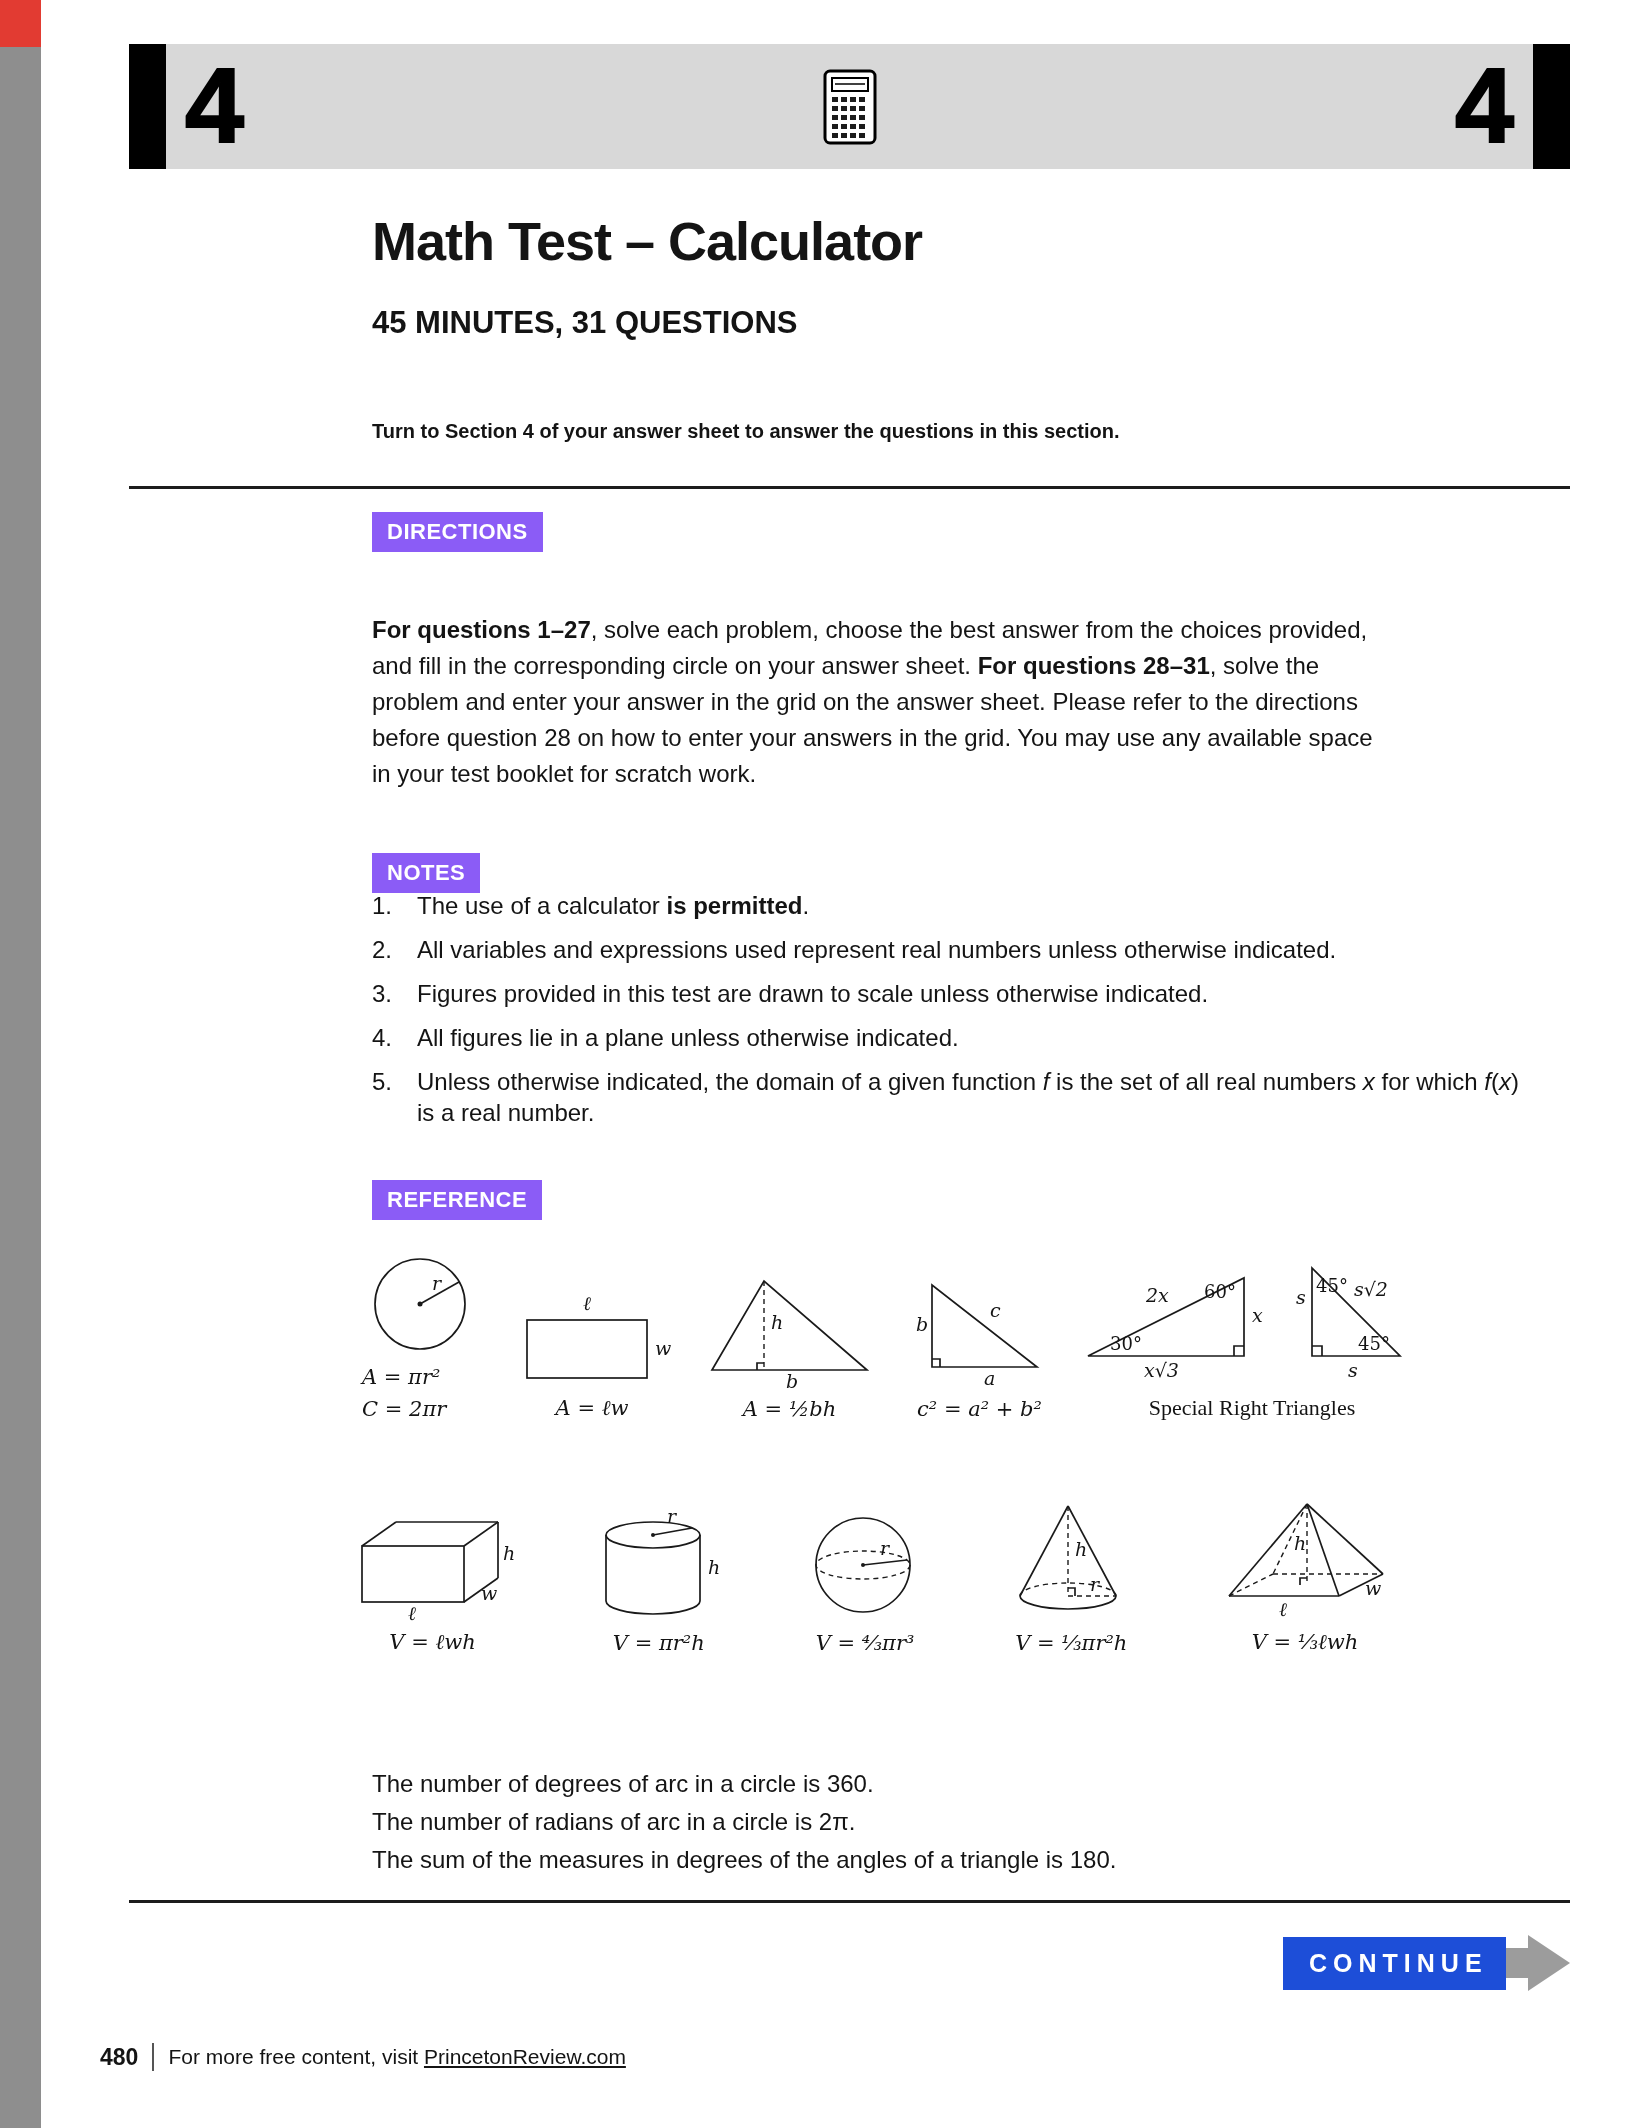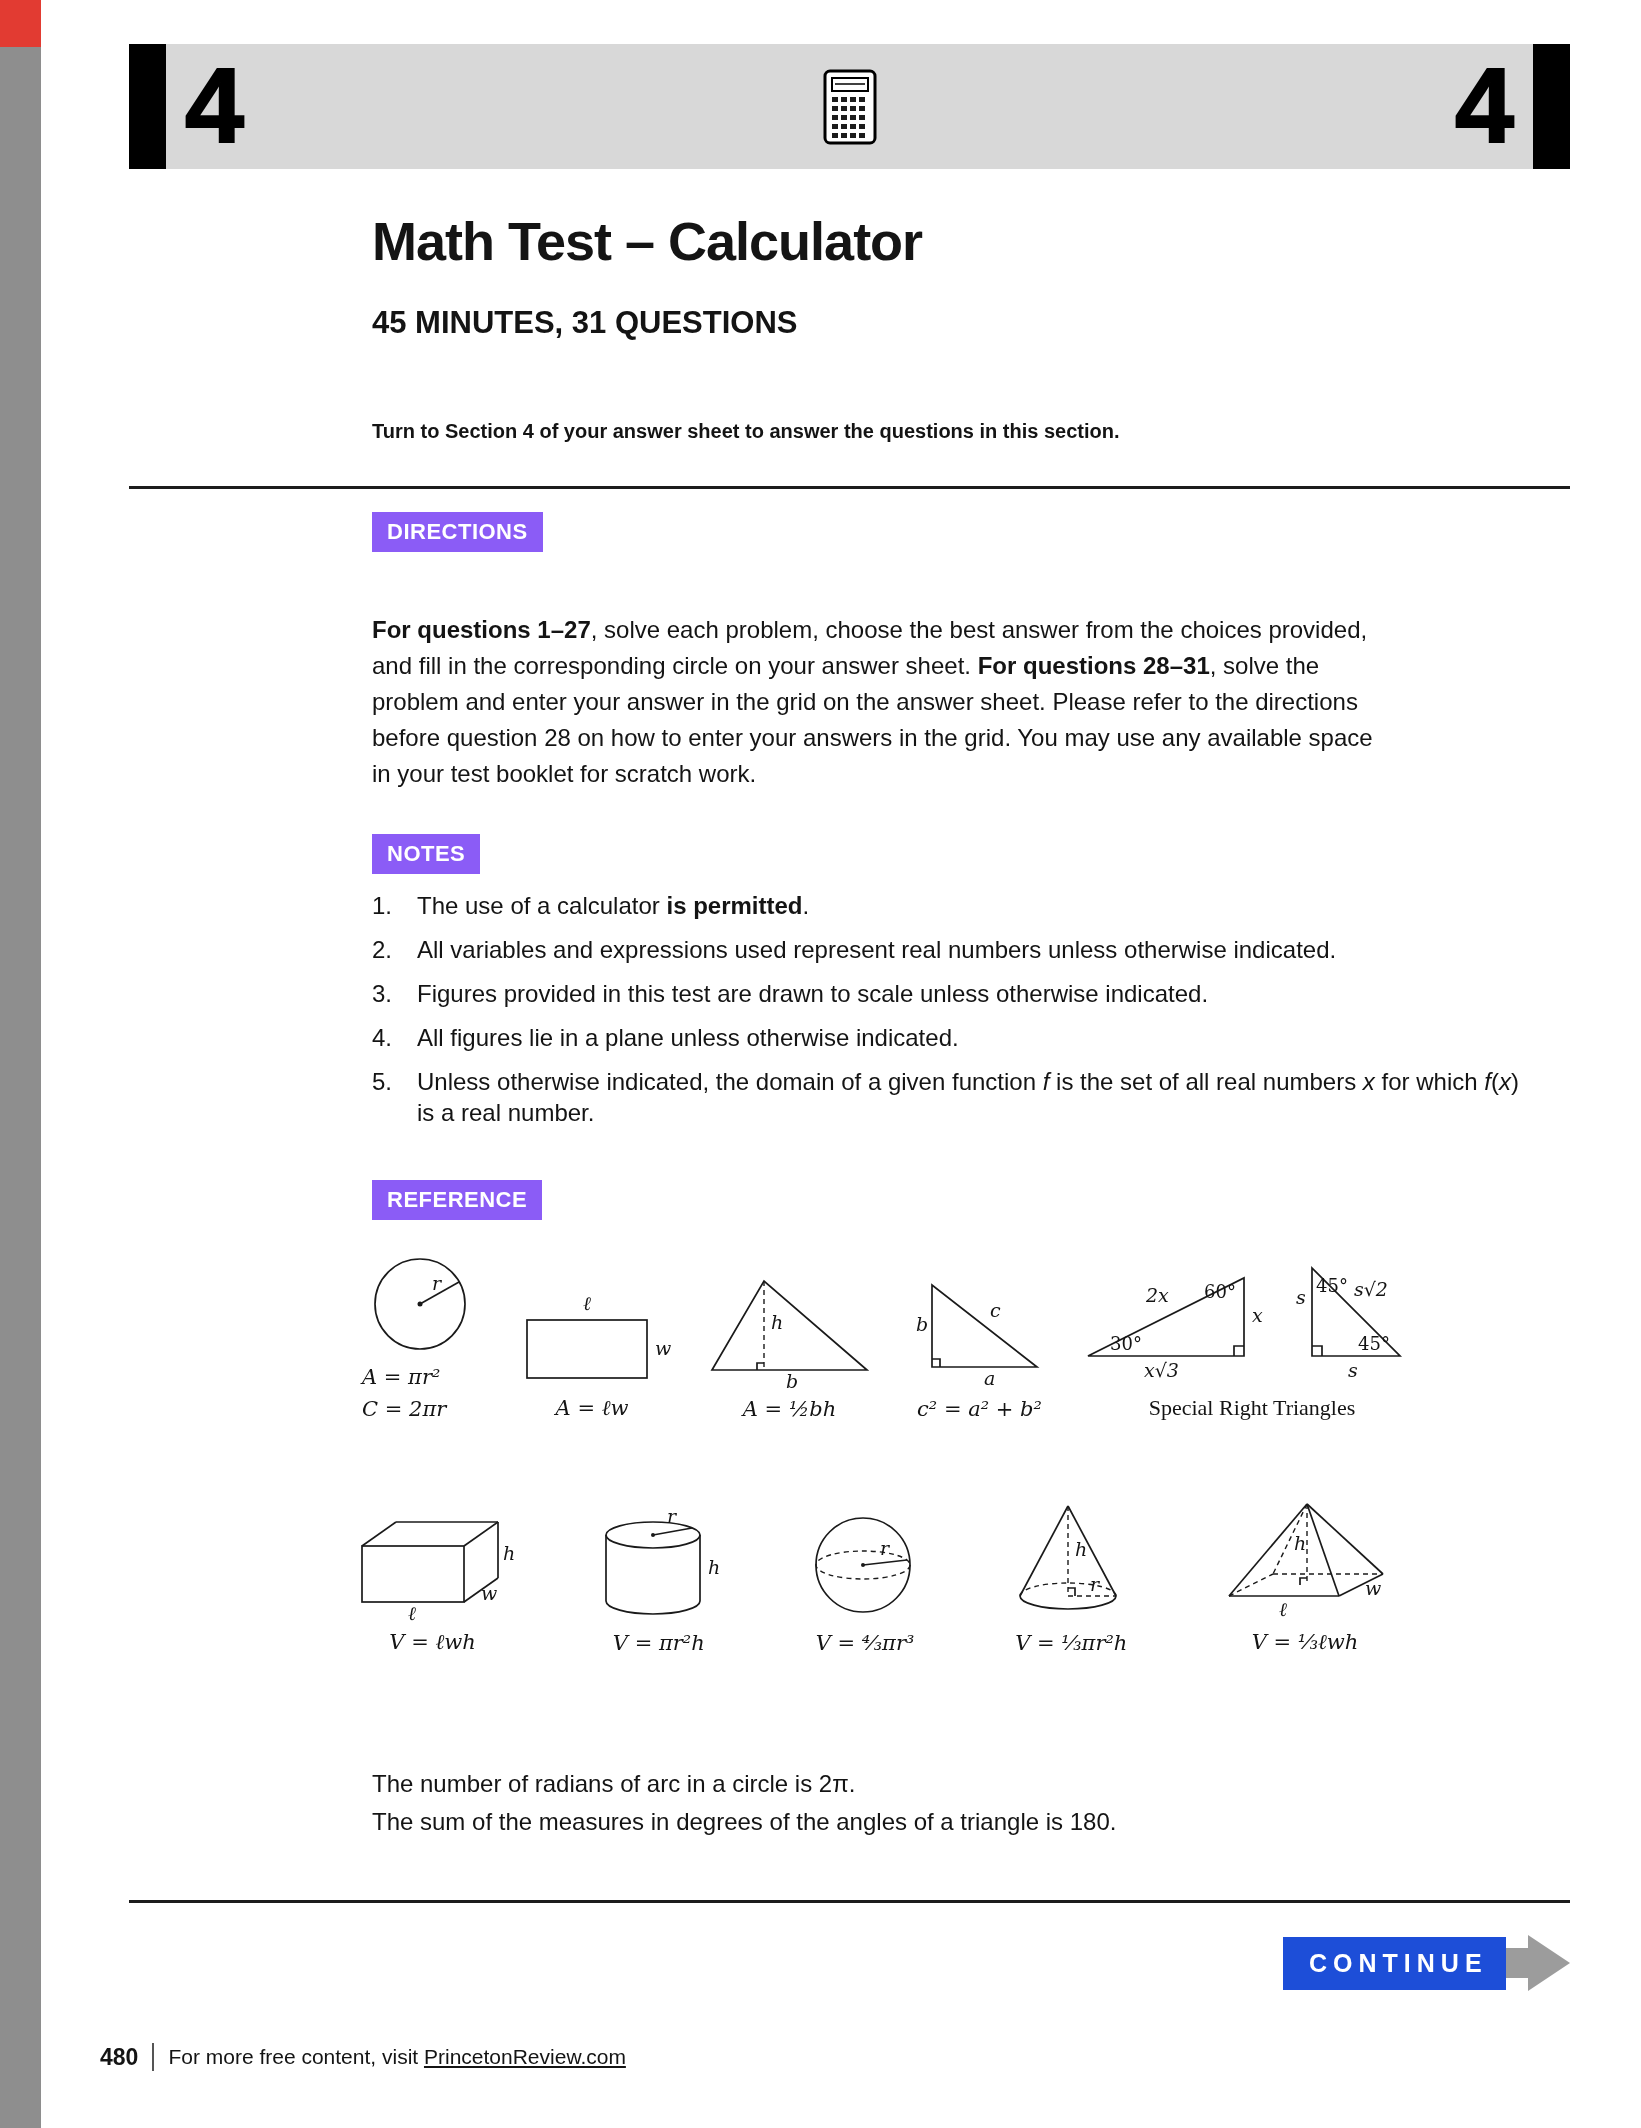--- a/index.html
+++ b/index.html
@@ -21,21 +21,21 @@
 
   .title{position:absolute;left:372px;top:210px;font-size:54px;font-weight:bold;letter-spacing:-1px}
   .subtitle{position:absolute;left:372px;top:305px;font-size:31px;font-weight:bold}
   .intro{position:absolute;left:372px;top:420px;font-size:20px;font-weight:bold}
 
   .rule{position:absolute;left:129px;width:1441px;height:3px;background:#1c1c1c}
   .rule.r1{top:486px}.rule.r2{top:1900px}
 
   .badge{position:absolute;background:#8b5cf6;color:#fff;font-weight:bold;font-size:22px;padding:7px 15px;letter-spacing:.5px}
   .badge.directions{left:372px;top:512px}
-  .badge.notes{left:372px;top:834px}
+  .badge.notes{left:372px;top:853px}
   .badge.reference{left:372px;top:1180px}
 
   .dirtext{position:absolute;left:372px;top:588px;width:1005px;font-size:24px;line-height:36px}
 
   .noteslist{position:absolute;left:372px;top:890px;width:1170px;font-size:24px;line-height:31px}
   .note{display:flex;margin-bottom:13px}
   .note .n{width:45px;flex:none}
 
   .figrow{position:absolute;display:flex;align-items:flex-end;justify-content:space-between}
   .figrow.row1{left:362px;top:1242px;width:1060px}
@@ -274,20 +274,21 @@
       <polyline class="s" points="85,93 85,86 92,86" stroke-width="1.2"></polyline>
       <text x="79" y="58">h</text>
       <text x="150" y="103">w</text>
       <text x="64" y="124">ℓ</text>
     </svg>
     <div class="formula">V = ⅓ℓwh</div>
   </div>
 </div>
 
 <div class="facts">
+  <div>The number of degrees of arc in a circle is 360.</div>
   <div>The number of radians of arc in a circle is 2π.</div>
   <div>The sum of the measures in degrees of the angles of a triangle is 180.</div>
 </div>
 
 <div class="rule r2"></div>
 
 <div class="continue">
   <div class="box">CONTINUE</div>
   <svg width="80" height="62" viewBox="0 0 80 62">
     <polygon points="0,16 36,16 36,3 78,31 36,59 36,46 0,46" fill="#9c9c9c"></polygon>

